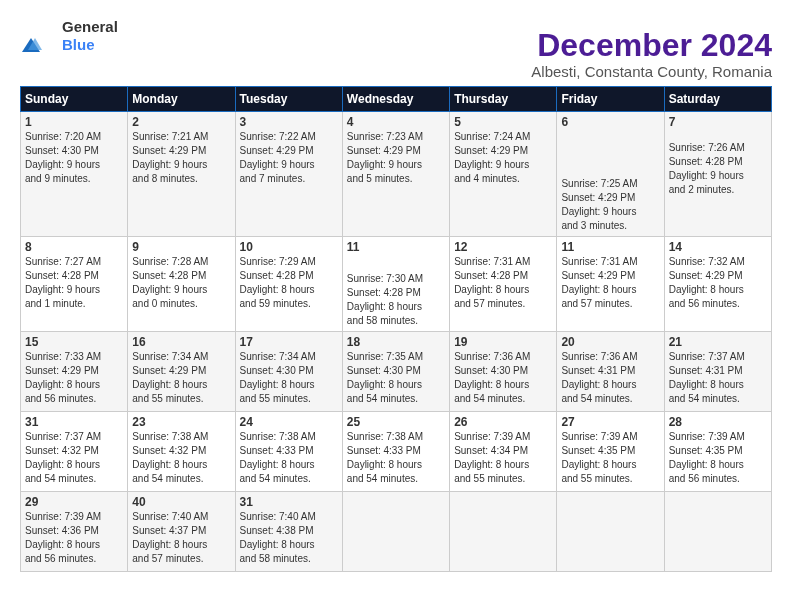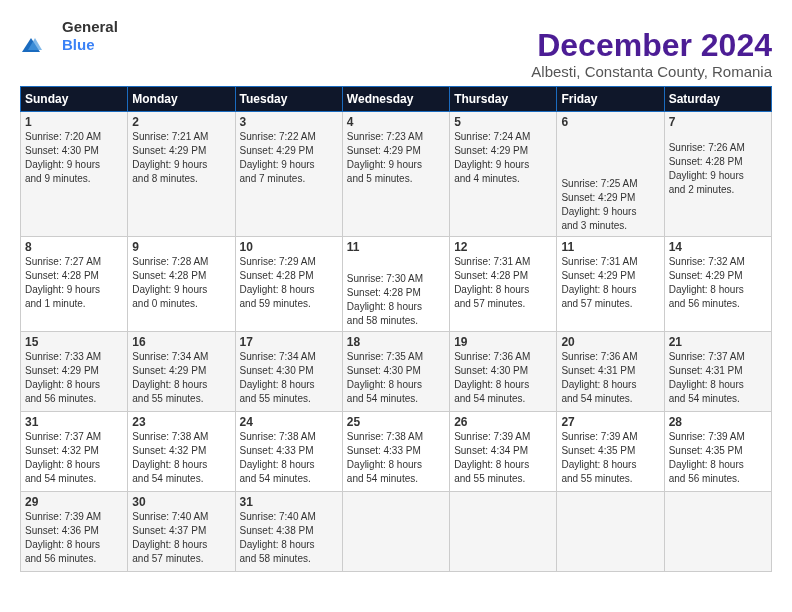--- a/index.html
+++ b/index.html
@@ -327,21 +327,21 @@
         </tr>
         <tr>
           <td>
             <span class="day-num">29</span>
             <div class="day-info" style="white-space: pre-line;">Sunrise: 7:39 AM
 Sunset: 4:36 PM
 Daylight: 8 hours
 and 56 minutes.</div>
           </td>
           <td>
-            <span class="day-num">30</span>
+            <span class="day-num">40</span>
             <div class="day-info" style="white-space: pre-line;">Sunrise: 7:40 AM
 Sunset: 4:37 PM
 Daylight: 8 hours
 and 57 minutes.</div>
           </td>
           <td>
             <span class="day-num">31</span>
             <div class="day-info" style="white-space: pre-line;">Sunrise: 7:40 AM
 Sunset: 4:38 PM
 Daylight: 8 hours

